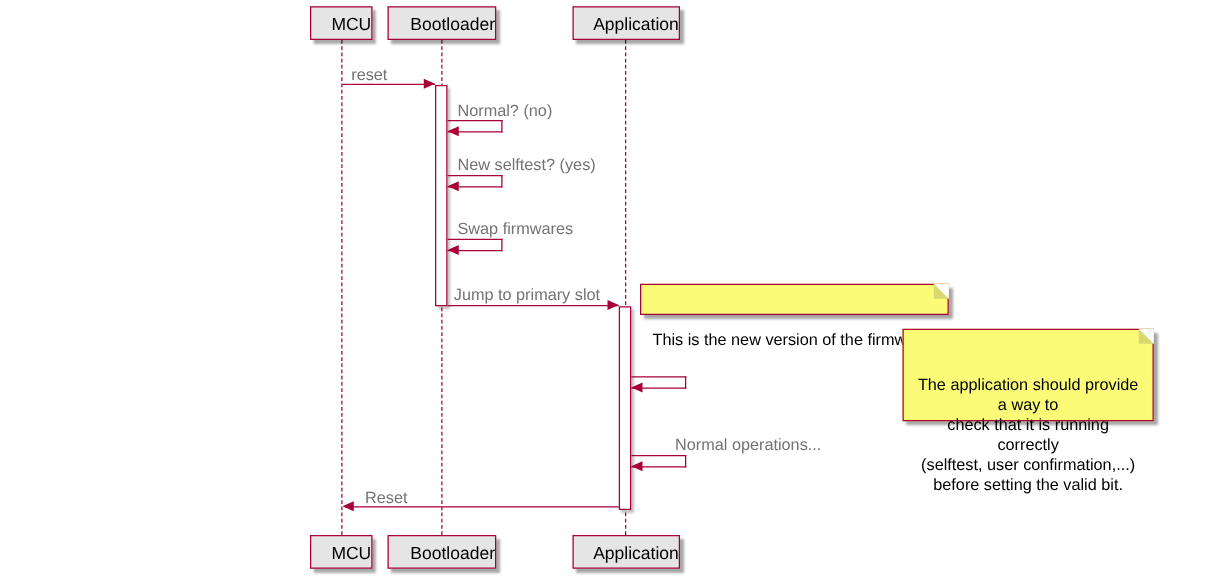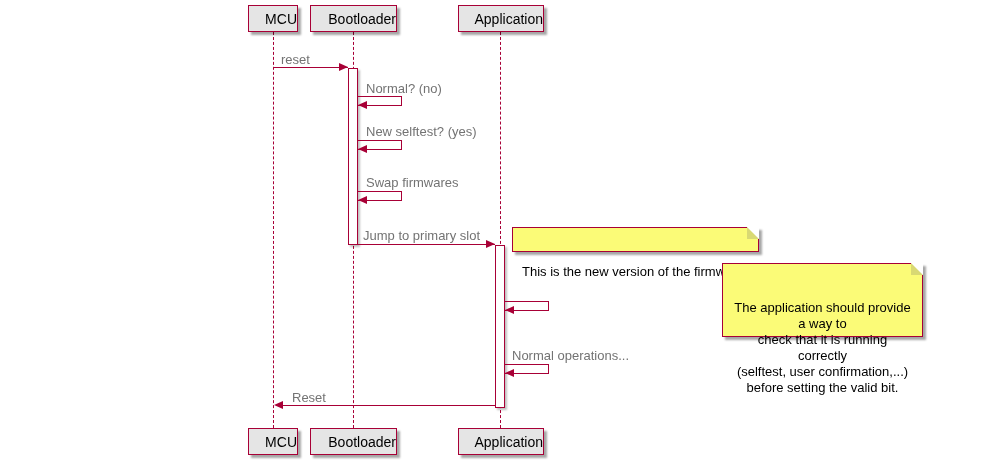--- a/index.html
+++ b/index.html
@@ -134,21 +134,21 @@
   <div class="self-loop" style="left:358px; top:191px;"></div>
   <div class="arrow-left" style="left:358px; top:196px;"></div>
 
   <div class="msg-label" style="left:363px; top:228px;text-align:right;">Jump to primary slot</div>
   <div class="msg-line" style="left:358px; top:244px; width:137px;"></div>
   <div class="arrow-right" style="left:486px; top:240px;"></div>
 
   <div class="self-loop" style="left:505px; top:301px;"></div>
   <div class="arrow-left" style="left:505px; top:306px;"></div>
 
-  <div class="msg-label" style="left:512px; top:348px;">Normal operations...</div>
+  <div class="msg-label" style="left:540px; top:348px;">Normal operations...</div>
   <div class="self-loop" style="left:505px; top:364px;"></div>
   <div class="arrow-left" style="left:505px; top:369px;"></div>
 
   <div class="msg-label" style="left:292px; top:390px;">Reset</div>
   <div class="msg-line" style="left:276px; top:405px; width:219px;"></div>
   <div class="arrow-left" style="left:274px; top:401px;"></div>
 
 
   <div class="note" style="left:512px; top:227px; width:247px; height:25px;">
     <span class="fold"></span>

